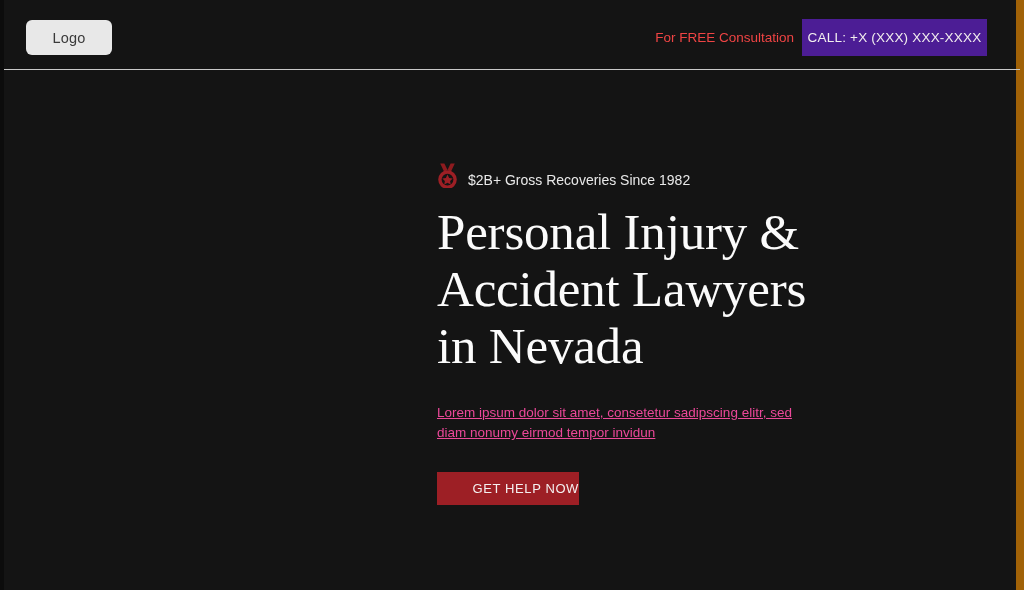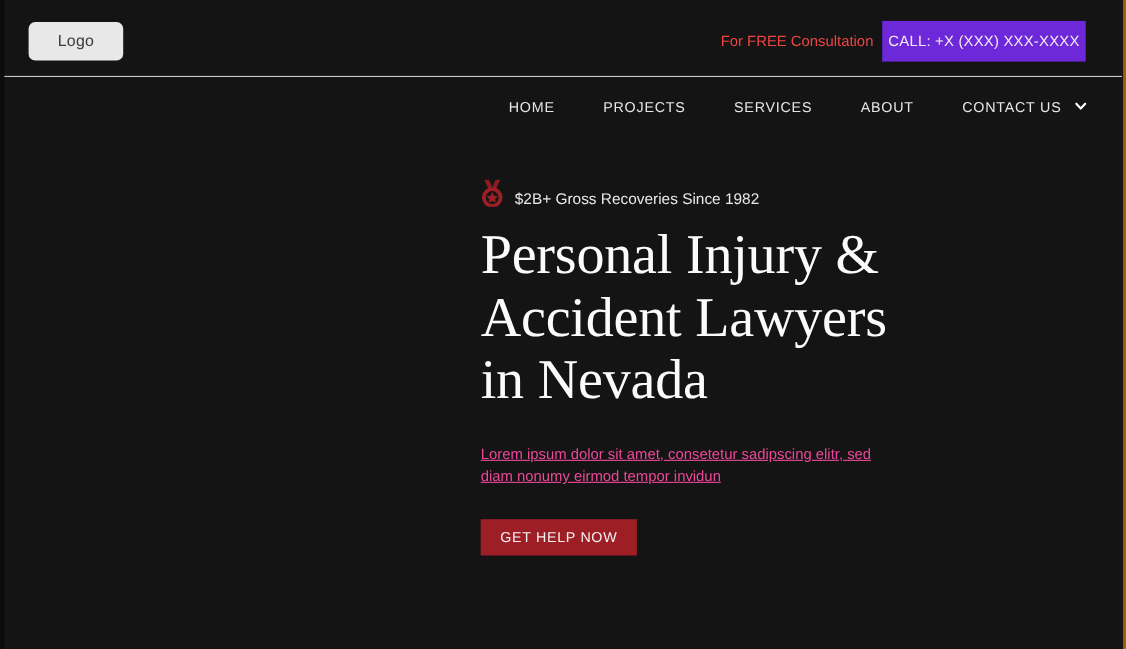--- a/index.html
+++ b/index.html
@@ -13,21 +13,21 @@
     font-family: "Liberation Sans", sans-serif;
     overflow: hidden;
   }
   .page {
     position: relative;
     width: 1024px;
     height: 590px;
     background: #141414;
     box-sizing: border-box;
     border-left: 4px solid #0c0c0c;
-    border-right: 3px solid #a16207;
+    border-right: 8px solid #a16207;
   }
 
   
   .topbar {
     position: absolute;
     left: 0;
     top: 0;
     width: 1016px;
     height: 70px;
     border-bottom: 1px solid #c9c9c9;
@@ -55,21 +55,21 @@
     color: #ef4444;
     font-size: 13.5px;
     white-space: nowrap;
   }
   .call-btn {
     position: absolute;
     left: 798px;
     top: 19px;
     width: 185px;
     height: 37px;
-    background: #6d28d9;
+    background: #4c1d95;
     display: flex;
     align-items: center;
     justify-content: center;
     color: #f2eeee;
     font-size: 13.5px;
     letter-spacing: 0.2px;
     cursor: pointer;
     white-space: nowrap;
   }
 
@@ -149,21 +149,21 @@
     width: 360px;
     text-decoration: underline;
   }
   .cta-btn {
     margin-top: 29px;
     width: 142px;
     height: 33px;
     background: #9d1f25;
     display: flex;
     align-items: center;
-    justify-content: center;
+    justify-content: flex-end;
     color: #f4f0f0;
     font-size: 13px;
     letter-spacing: 0.6px;
     cursor: pointer;
     white-space: nowrap;
   }
 </style>
 </head>
 <body>
 
@@ -174,42 +174,20 @@
       <span>Logo</span>
     </div>
 
     <div class="consult-text">For FREE Consultation</div>
 
     <div class="call-btn">
       <span>CALL: +X (XXX) XXX-XXXX</span>
     </div>
   </div>
 
-  <div class="navbar">
-    <div class="nav-item">
-      <span>HOME</span>
-    </div>
-    <div class="nav-item">
-      <span>PROJECTS</span>
-    </div>
-    <div class="nav-item">
-      <span>SERVICES</span>
-    </div>
-    <div class="nav-item">
-      <span>ABOUT</span>
-    </div>
-    <div class="nav-item">
-      <span>CONTACT US</span>
-      <span class="chevron">
-        <svg viewBox="0 0 12 12" width="11" height="11">
-          <path d="M1.6 3.6 L6 8.4 L10.4 3.6" stroke="#ffffff" stroke-width="2.1" fill="none" stroke-linecap="round" stroke-linejoin="round"></path>
-        </svg>
-      </span>
-    </div>
-  </div>
 
   <div class="hero">
 
     <div class="badge-row">
       <span class="medal-icon">
         <svg viewBox="0 0 21 25" width="21" height="25">
           <path d="M3.2 0.5 L7.4 0.5 L10.5 7.0 L7.2 9.0 Z" fill="#8e1b1f"></path>
           <path d="M17.8 0.5 L13.6 0.5 L10.5 7.0 L13.8 9.0 Z" fill="#8e1b1f"></path>
           <circle cx="10.5" cy="16.6" r="7.6" fill="none" stroke="#9d1f25" stroke-width="3.4"></circle>
           <path d="M10.5 11.6 L12.1 14.9 L15.7 15.4 L13.1 17.9 L13.7 21.4 L10.5 19.7 L7.3 21.4 L7.9 17.9 L5.3 15.4 L8.9 14.9 Z" fill="#9d1f25"></path>

